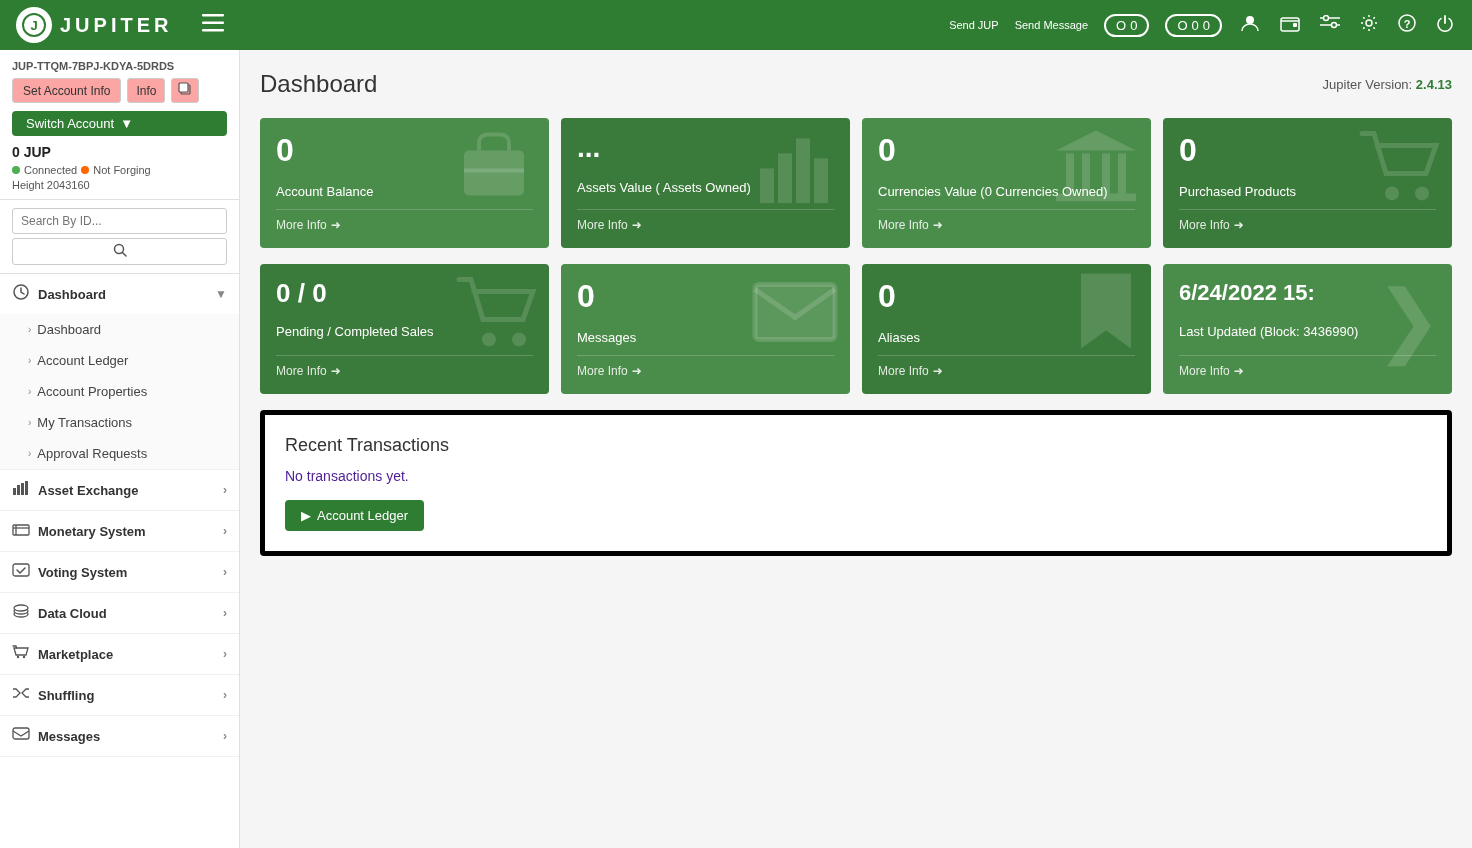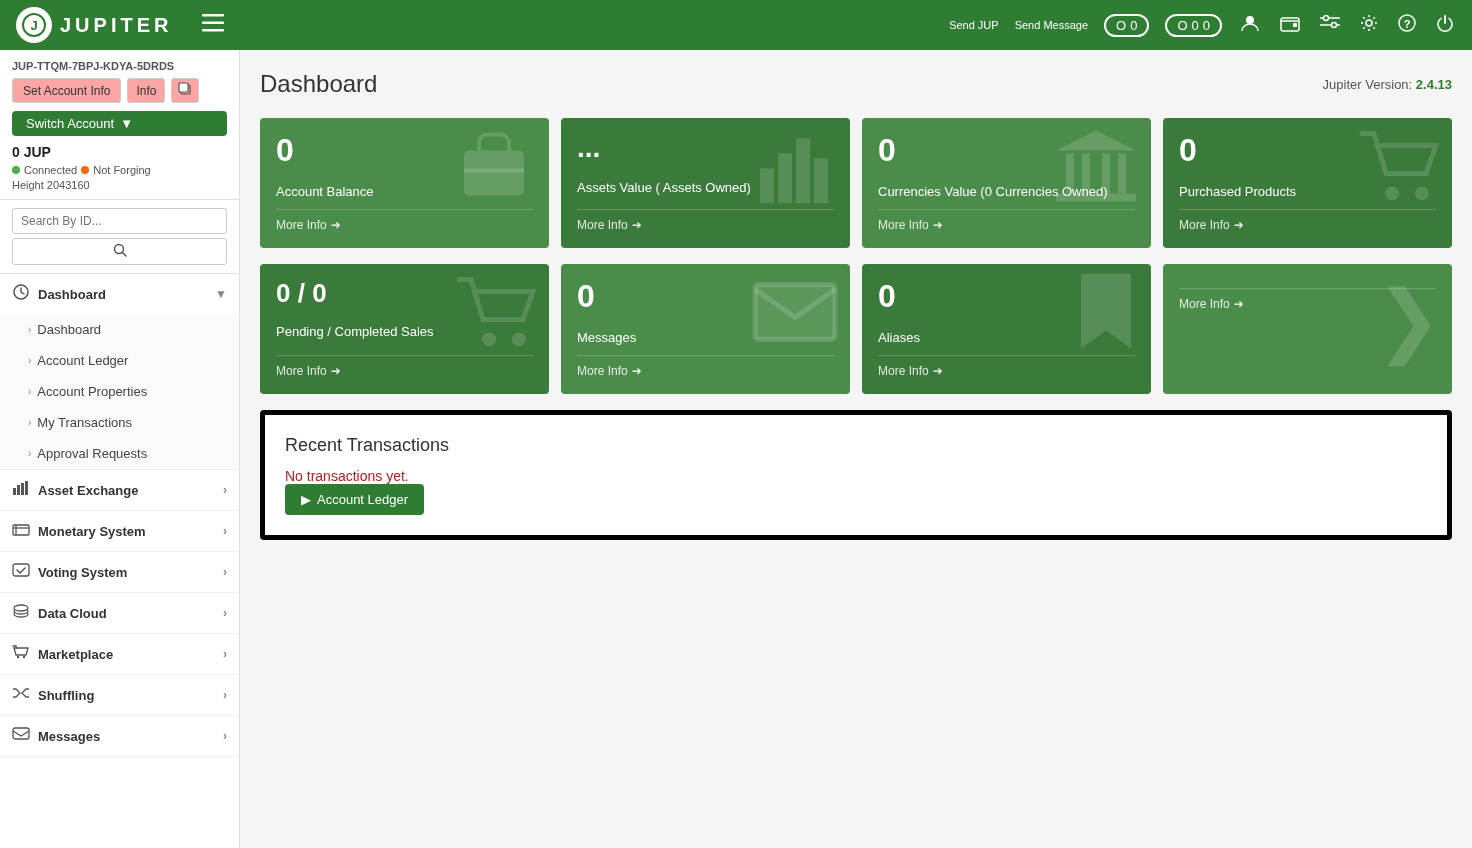--- a/index.html
+++ b/index.html
@@ -222,21 +222,21 @@
 
     
     .recent-transactions {
       background: white;
       border-radius: 4px;
       padding: 20px;
       margin-bottom: 16px;
       border: 5px solid #000000;
     }
     .section-title { font-size: 18px; font-weight: 500; color: #333; margin-bottom: 12px; }
-    .no-transactions { color: #b91c1c; font-size: 14px; }
+    .no-transactions { color: #4c1d95; font-size: 14px; margin-bottom: 16px; }
     .btn-account-ledger {
       background: #2e7d32;
       color: white;
       border: none;
       border-radius: 4px;
       padding: 8px 16px;
       font-size: 13px;
       cursor: pointer;
       display: inline-flex; align-items: center; gap: 6px;
     }
@@ -631,20 +631,24 @@
           <span>➜</span>
         </div>
         <div class="card-bg-icon">
           <svg width="70" height="85" viewBox="0 0 70 85" fill="rgba(255,255,255,0.15)">
               <path d="M10 5h50v75l-25-18L10 80z"></path>
             </svg>
         </div>
       </div>
 
       <div class="card">
+        <div>
+          <div class="card-datetime">6/24/2022 15:</div>
+          <div class="card-label">Last Updated (Block: 3436990)</div>
+        </div>
         <div class="card-more">
           <span>More Info</span>
           <span>➜</span>
         </div>
         <div class="card-bg-icon" style="font-size:80px; color:rgba(255,255,255,0.15);">❯</div>
       </div>
     </div>
 
     <div class="recent-transactions">
       <h2 class="section-title">Recent Transactions</h2>

